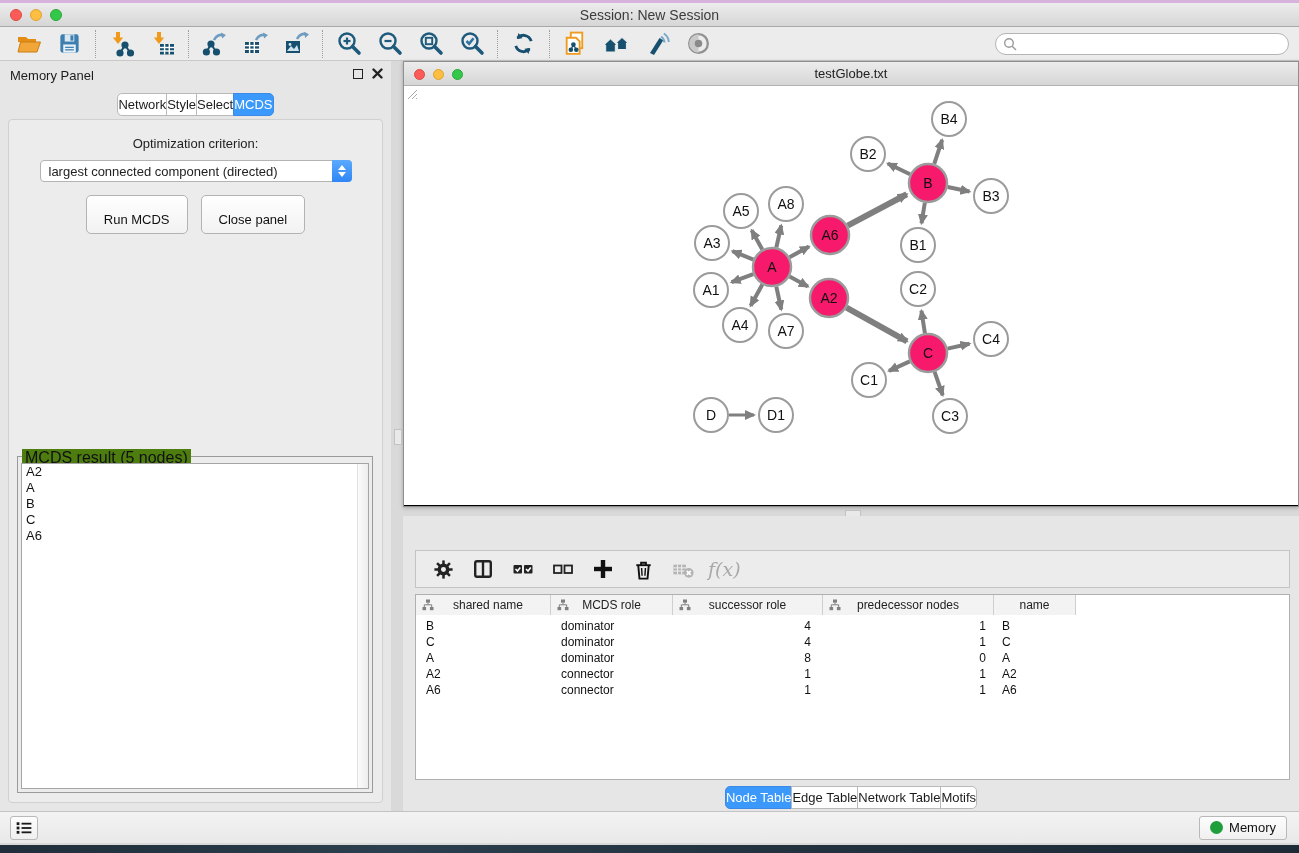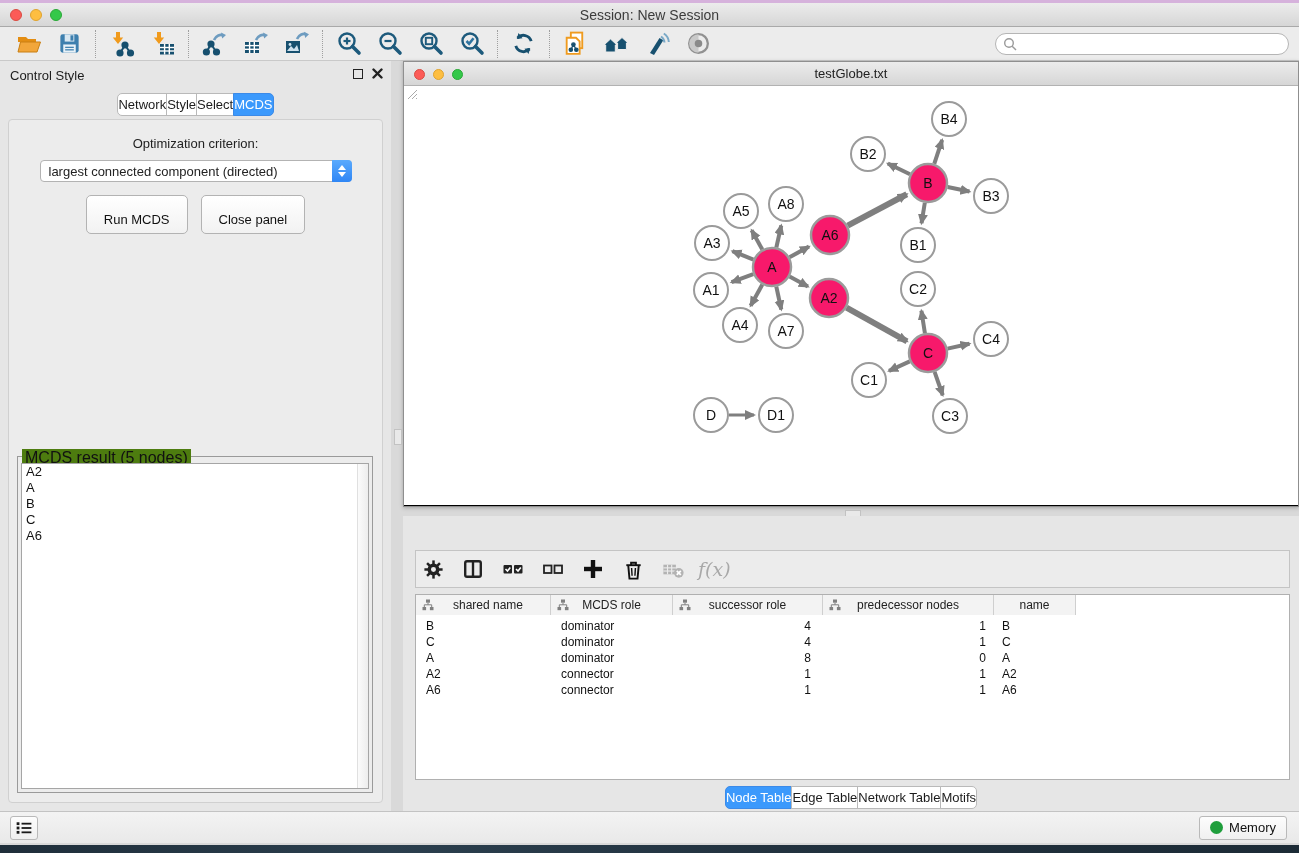--- a/index.html
+++ b/index.html
@@ -87,21 +87,21 @@
   .grip { position:absolute; right:1px; bottom:1px; }
   .scroll-hint-v { position:absolute; left:394px; top:368px; width:8px; height:16px;
     background:#e9e9e9; border:1px solid #c2c2c2; }
   .scroll-hint-h { position:absolute; left:845px; top:449px; width:16px; height:8px;
     background:#e9e9e9; border:1px solid #c2c2c2; }
 
   
   .table-panel { position:absolute; left:403px; top:455px; width:896px; height:295px; background:#e6e6e6; }
   .tp-toolbar { position:absolute; left:12px; right:9px; top:34px; height:38px;
     border:1px solid #c4c4c4; background:#ececec; display:flex; align-items:center;
-    gap:6px; }
+    gap:6px; padding-left:10px; }
   .tpi { width:34px; height:30px; display:flex; align-items:center; justify-content:center; }
   .fx { font-family:"DejaVu Serif","Liberation Serif",serif; font-style:italic;
     color:#a8a8a8; font-size:19px; margin-left:2px; }
   .tp-table { position:absolute; left:12px; right:9px; top:78px; height:186px;
     background:#fff; border:1px solid #b0b0b0; font-size:12px; overflow:hidden; }
   .thead { display:flex; height:20px; border-bottom:2px solid #6d28d9;text-align:right; }
   .th { position:relative; height:20px; background:#f3f3f3; border-right:1px solid #cfcfcf;
     display:flex; align-items:center; justify-content:center; font-size:12px; color:#222; }
   .th .treeicon { position:absolute; left:6px; top:4px; }
   .trow { display:flex; height:16px; align-items:center; }
@@ -296,21 +296,21 @@
         <line x1="9.2" y1="9.2" x2="13" y2="13" stroke="#9a9a9a" stroke-width="1.4"></line>
       </svg>
       <input placeholder="" style="">
     </div>
   </div>
 
   <div class="main">
 
     <div class="control-panel">
       <div class="panel-head">
-        <div class="ptitle">Control Style</div>
+        <div class="ptitle">Memory Panel</div>
         <div class="winbtns">
           <div class="floatbtn"></div>
           <svg width="11" height="11" viewBox="0 0 11 11">
             <line x1="1.5" y1="1.5" x2="9.5" y2="9.5" stroke="#222" stroke-width="2.4" stroke-linecap="round"></line>
             <line x1="9.5" y1="1.5" x2="1.5" y2="9.5" stroke="#222" stroke-width="2.4" stroke-linecap="round"></line>
           </svg>
         </div>
       </div>
       <div class="segtabs">
         <div class="seg">Network</div>

